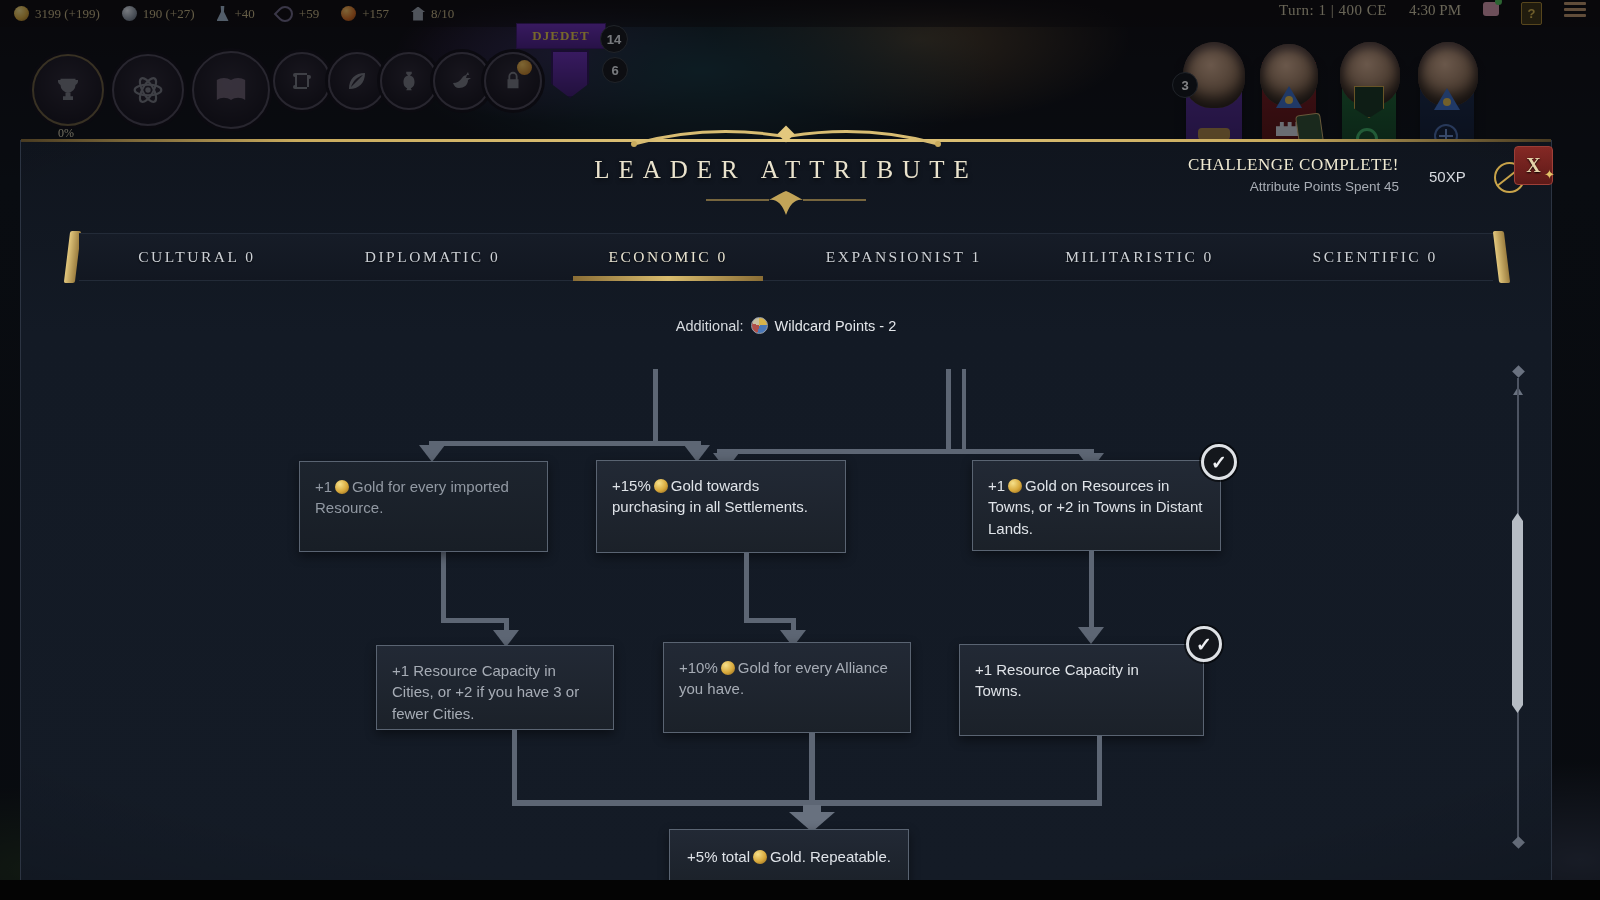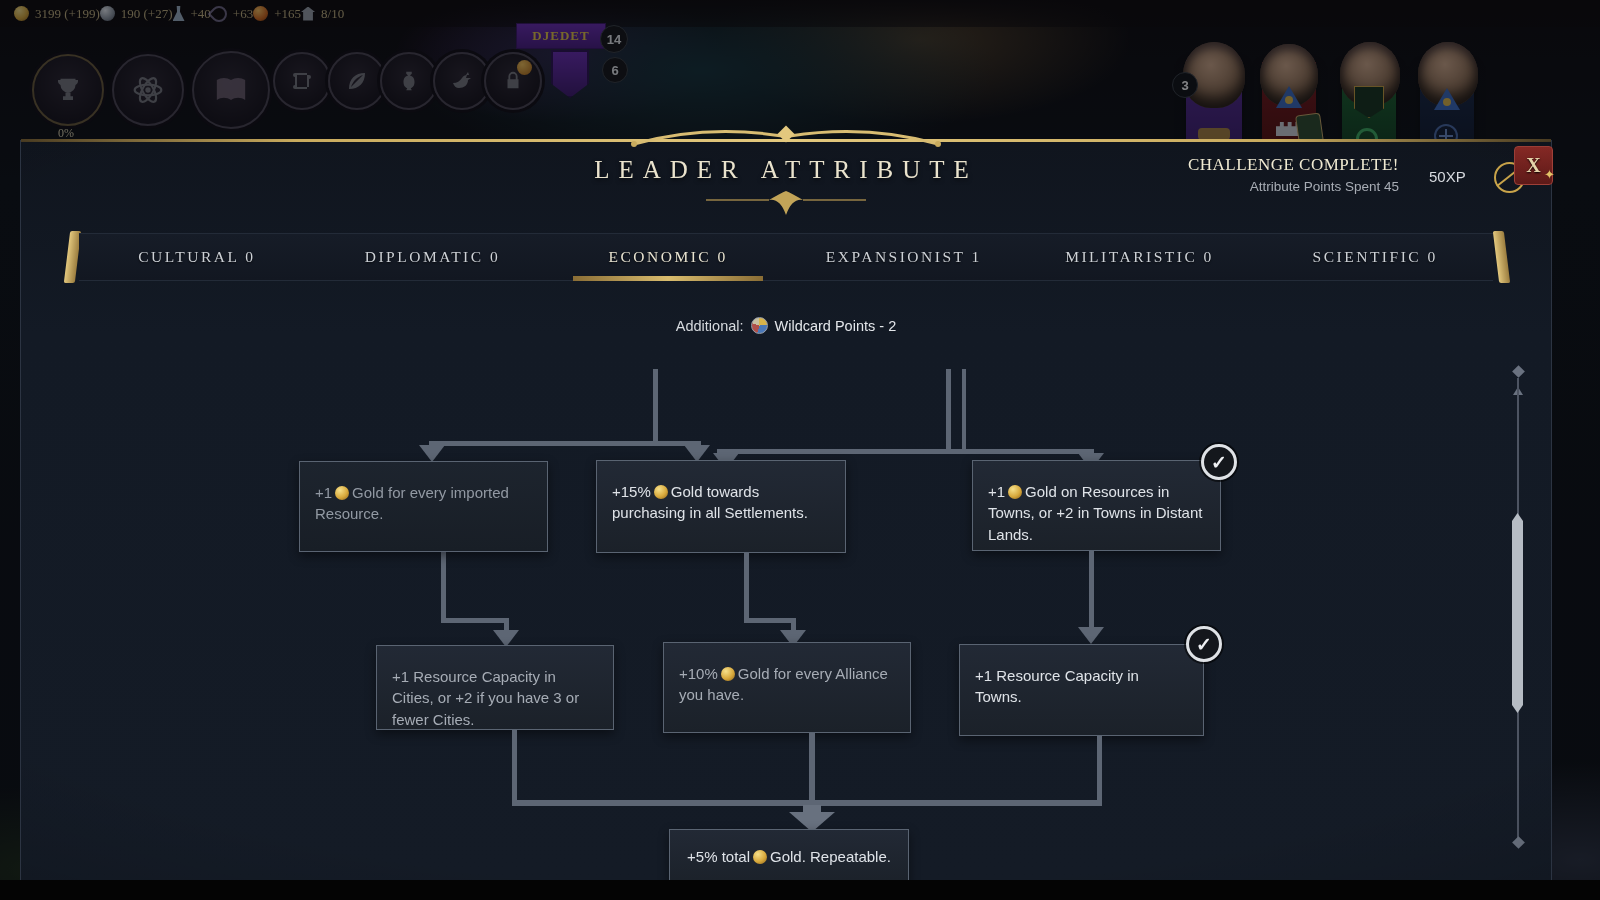--- a/index.html
+++ b/index.html
@@ -13,21 +13,21 @@
       radial-gradient(300px 120px at 920px 40px, #4a3a26 0%, rgba(74,58,38,0) 70%),
       radial-gradient(220px 90px at 560px 55px, #3a1a4e 0%, rgba(58,26,78,0) 75%),
       radial-gradient(260px 120px at 40px 870px, #1c2a18 0%, rgba(28,42,24,0) 70%),
       radial-gradient(300px 140px at 1580px 860px, #2a3040 0%, rgba(42,48,64,0) 70%),
       linear-gradient(180deg,#0d0a0d 0%,#0c1016 20%,#0b0e13 100%);}
 
   
   .hud{left:0;top:0;right:0;height:27px;display:flex;align-items:center;
        justify-content:space-between;background:linear-gradient(180deg,rgba(12,8,10,.92),rgba(12,8,10,.55));
        z-index:1;padding:0 14px;box-sizing:border-box;}
-  .hud-left,.hud-right{display:flex;align-items:flex-start;}
+  .hud-left,.hud-right{display:flex;align-items:flex-start;gap:22px;}
   .res{display:flex;align-items:center;gap:6px;font-family:"Liberation Serif",serif;
        font-size:13px;color:#c3b181;}
   .ic-coin{width:15px;height:15px;border-radius:50%;background:radial-gradient(circle at 35% 30%,#f6e08a,#d8a93c 55%,#8a5f18);}
   .ic-infl{width:15px;height:15px;border-radius:50%;background:radial-gradient(circle at 35% 30%,#e8ecf2,#8b939f 60%,#4a515c);}
   .ic-flask{width:12px;height:15px;background:#9fb2c6;clip-path:polygon(35% 0,65% 0,62% 38%,100% 100%,0 100%,38% 38%);}
   .ic-cult{width:12px;height:12px;border:2px solid #9a8fb8;border-radius:50% 50% 50% 0;opacity:.7;transform:rotate(45deg);}
   .ic-happy{width:15px;height:15px;border-radius:50%;background:radial-gradient(circle at 35% 30%,#f8c060,#d2691e 60%,#7a3a08);}
   .ic-sett{width:14px;height:14px;background:#9aa0ab;clip-path:polygon(50% 0,100% 40%,85% 40%,85% 100%,15% 100%,15% 40%,0 40%);}
   .turn-text{font-family:"Liberation Serif",serif;font-size:15px;color:#cdc3a2;letter-spacing:.5px;}
   .clock{font-family:"Liberation Serif",serif;font-size:15px;color:#cdc3a2;}
@@ -117,21 +117,21 @@
   
   .cv,.ch{position:absolute;background:#5d6674;}
   .arr{position:absolute;width:0;height:0;border-left:13px solid transparent;border-right:13px solid transparent;
        border-top:17px solid #5d6674;}
   .arr-big{position:absolute;width:0;height:0;border-left:23px solid transparent;border-right:23px solid transparent;
        border-top:20px solid #68717f;}
 
   
   .node{position:absolute;background:linear-gradient(180deg,#222935,#1b2129);
         border:1px solid #5a6472;box-shadow:0 4px 10px rgba(0,0,0,.45);
-        box-sizing:border-box;padding:20px 15px;font-size:15px;line-height:1.42;color:#dfe3e8;cursor:pointer;}
+        box-sizing:border-box;padding:14px 15px;font-size:15px;line-height:1.42;color:#dfe3e8;cursor:pointer;}
   .node.dim{color:#9299a3;background:linear-gradient(180deg,#1d242e,#181e26);}
   .node.mid{color:#a6acb5;}
   .node .coin{display:inline-block;width:14px;height:14px;border-radius:50%;vertical-align:-2px;margin:0 3px;
         background:radial-gradient(circle at 35% 30%,#f6e08a,#d8a93c 55%,#8a5f18);}
   .check{position:absolute;width:36px;height:36px;border-radius:50%;background:#14171c;
         border:3px solid #dfe2e6;box-sizing:border-box;display:flex;align-items:center;justify-content:center;
         color:#eef0f3;font-size:19px;font-weight:bold;box-shadow:0 0 0 2px rgba(0,0,0,.55);z-index:2;}
 
   
   .sb-line{position:absolute;left:1496px;top:237px;width:2px;height:462px;background:#4d5462;}
@@ -157,30 +157,41 @@
     <div class="res">
       <span class="ic-infl"></span>
       <span>190 (+27)</span>
     </div>
     <div class="res">
       <span class="ic-flask"></span>
       <span>+40</span>
     </div>
     <div class="res">
       <span class="ic-cult"></span>
-      <span>+63</span>
+      <span>+59</span>
     </div>
     <div class="res">
       <span class="ic-happy"></span>
-      <span>+165</span>
+      <span>+157</span>
     </div>
     <div class="res">
       <span class="ic-sett"></span>
       <span>8/10</span>
     </div>
+  </div>
+  <div class="hud-right">
+    <span class="turn-text">Turn: 1  |  400 CE</span>
+    <span class="clock">4:30 PM</span>
+    <span class="notif"></span>
+    <span class="helpbox">?</span>
+    <span class="burger">
+        <i></i>
+        <i></i>
+        <i></i>
+      </span>
   </div>
 </div>
 
 <div class="abs circ" style="left:32px;top:54px;width:68px;height:68px;border-color:#6a5a3a;">
   <svg width="30" height="30" viewBox="0 0 24 24">
       <path d="M6 3h12v5a6 6 0 0 1-12 0V3zM4 4h2v4a4 4 0 0 1-2-4zm16 0h-2v4a4 4 0 0 0 2-4zM10 14h4v3h2v3H8v-3h2v-3z" fill="#8d8f96"></path>
     </svg>
 </div>
 <div class="abs trophy-pct" style="left:40px;top:126px;width:52px;">0%</div>
 <div class="abs circ" style="left:112px;top:54px;width:68px;height:68px;">

